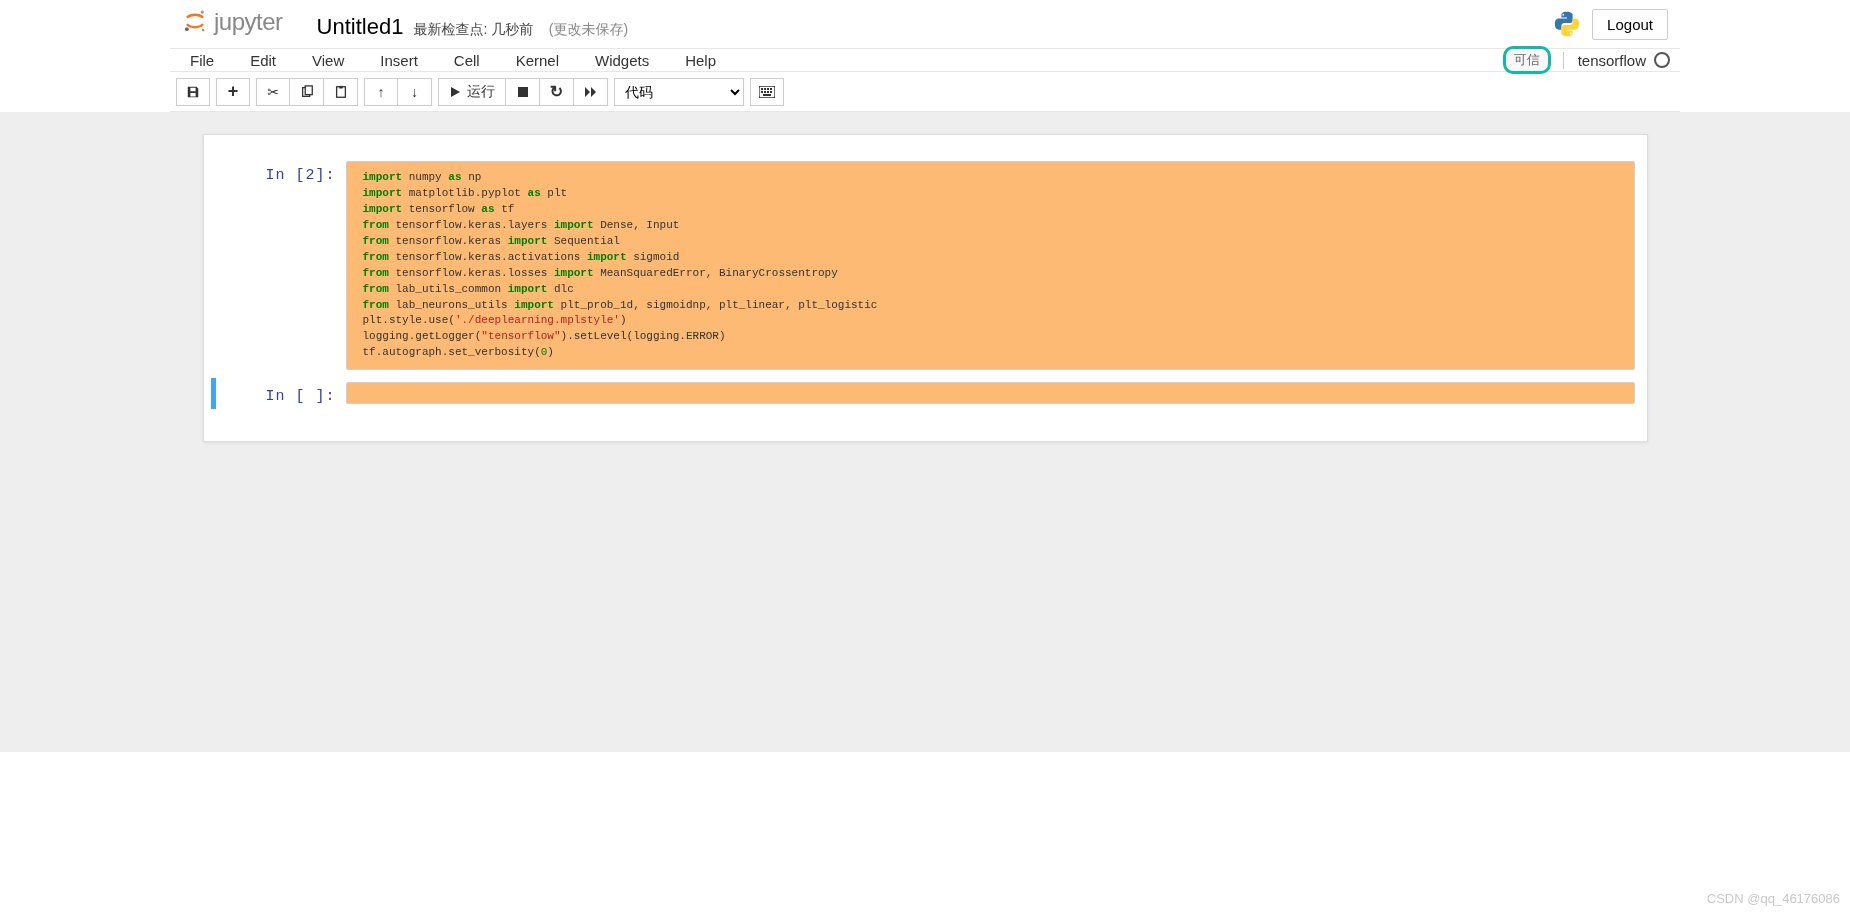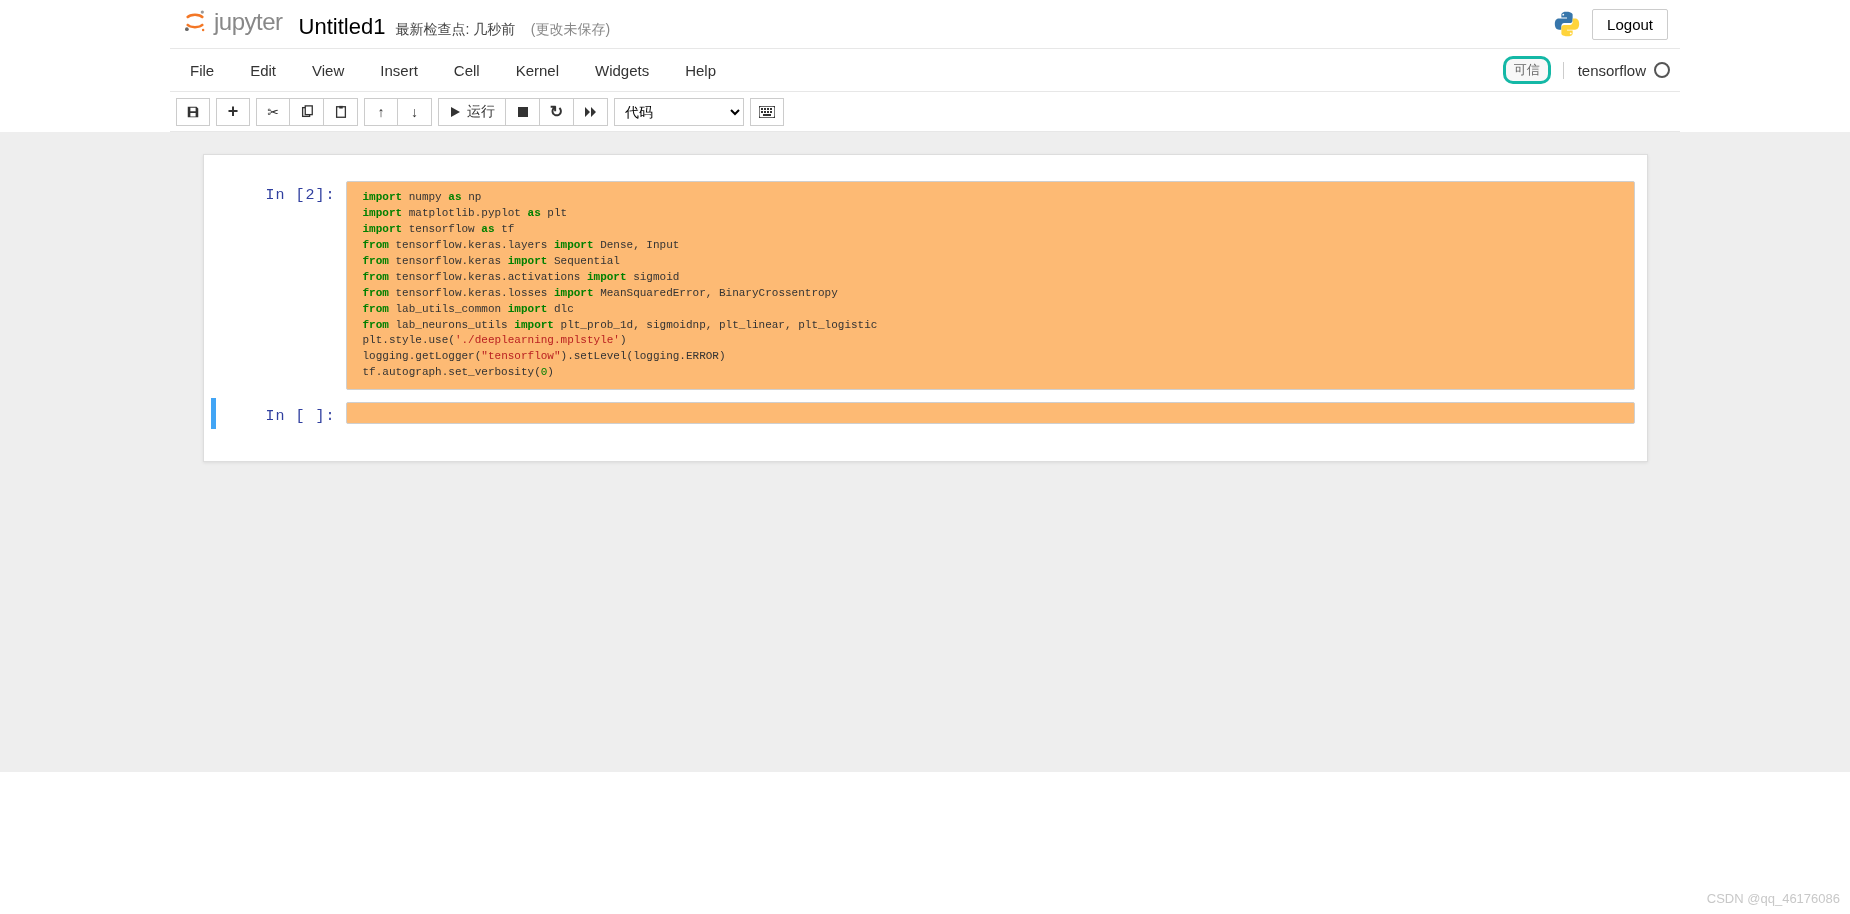--- a/index.html
+++ b/index.html
@@ -6,29 +6,29 @@
 body { font-family: "Helvetica Neue", Helvetica, Arial, sans-serif; font-size: 14px; background: #fff; color: #333; width: 1850px; }
 .page-all { width: 1850px; }
 .wrap { width: 1510px; margin: 0 auto; }
 
 
 .header { padding: 8px 12px; display: flex; align-items: center; justify-content: space-between; }
 .header-left { display: flex; align-items: baseline; gap: 10px; }
 .logo { display: flex; align-items: flex-start; gap: 6px; font-size: 24px; color: #757575; }
 .logo .circ { width: 26px; height: 26px; }
 .logo b { color: #888; font-weight: 400; letter-spacing: -0.5px; }
-.nb-title { font-size: 22px; color: #000; margin-left: 6px; }
+.nb-title { font-size: 22px; color: #000; margin-left: 24px; }
 .nb-sub { font-size: 14px; color: #444; }
 .nb-sub .muted { color: #888; }
 .header-right { display: flex; align-items: center; gap: 10px; }
 .pylogo { width: 30px; height: 30px; }
 .logout-btn { border: 1px solid #ccc; background: #fff; padding: 6px 14px; font-size: 15px; border-radius: 2px; cursor: pointer; }
 
 
-.menubar { border-top: 1px solid #e7e7e7; border-bottom: 1px solid #e7e7e7; display: flex; align-items: center; justify-content: space-between; padding: 0 4px; height: 44px; }
+.menubar { border-top: 1px solid #e7e7e7; border-bottom: 1px solid #e7e7e7; display: flex; align-items: center; justify-content: space-between; padding: 0 4px; height: 24px; }
 .menus { display: flex; gap: 4px; }
 .menu-item { padding: 8px 16px; font-size: 15px; color: #333; cursor: pointer; }
 .menu-right { display: flex; align-items: center; gap: 12px; padding-right: 6px; }
 .trusted { border: 3px solid #14b8a6; padding: 2px 8px; font-size: 13px; color: #666; background: #f8f8f8; border-radius: 10px; }
 .kernel-name { font-size: 15px; color: #333; }
 .kern-wrap { display: flex; align-items: center; gap: 8px; border-left: 1px solid #ccc; padding-left: 14px; }
 .kern-ind { width: 16px; height: 16px; border: 2px solid #555; border-radius: 50%; display: inline-block; }
 
 
 .toolbar { border-bottom: 1px solid #e7e7e7; padding: 4px 6px; display: flex; align-items: center; gap: 6px; height: 40px; }

